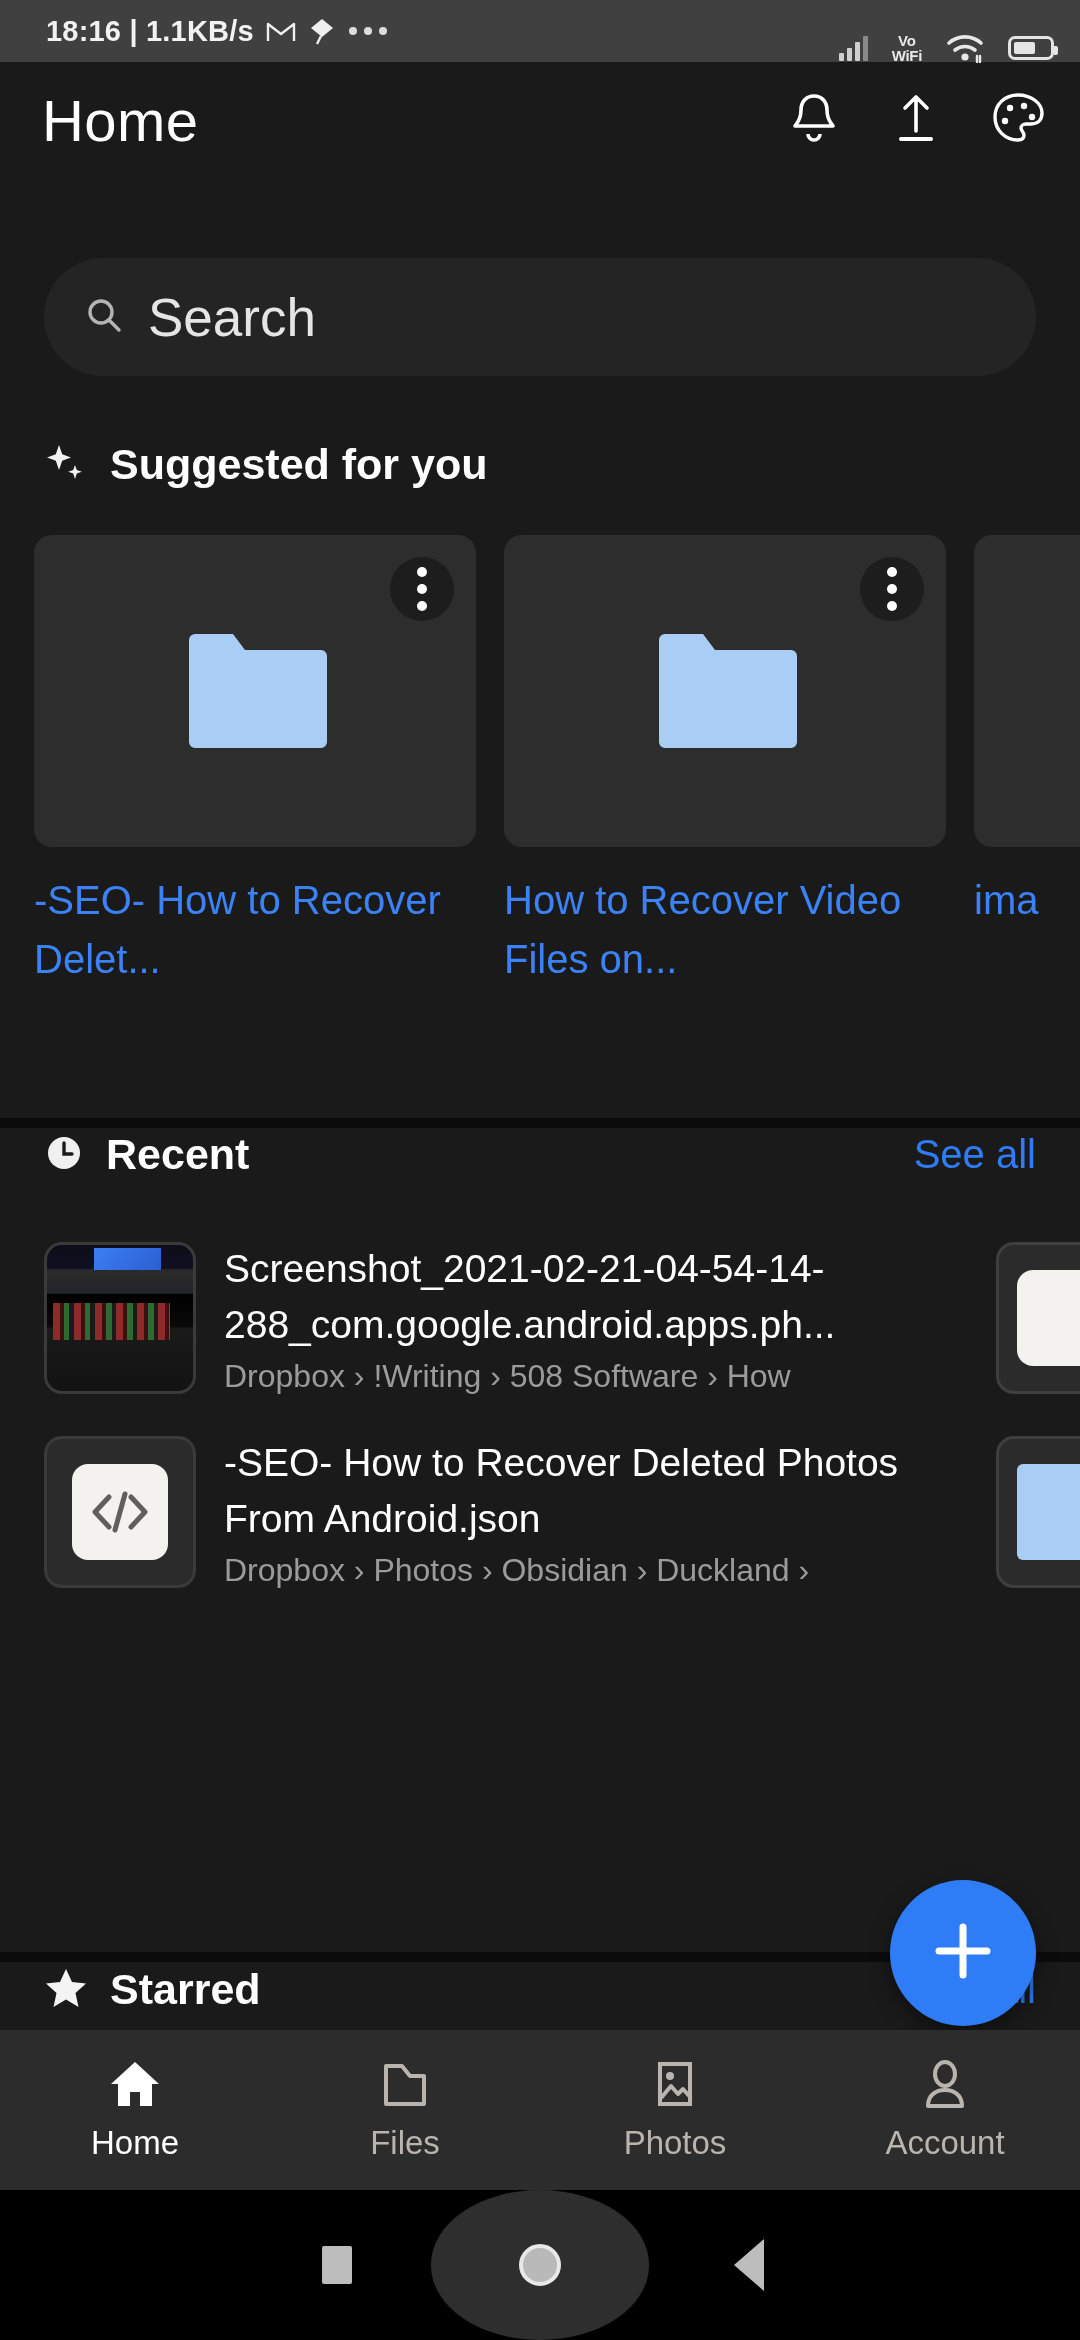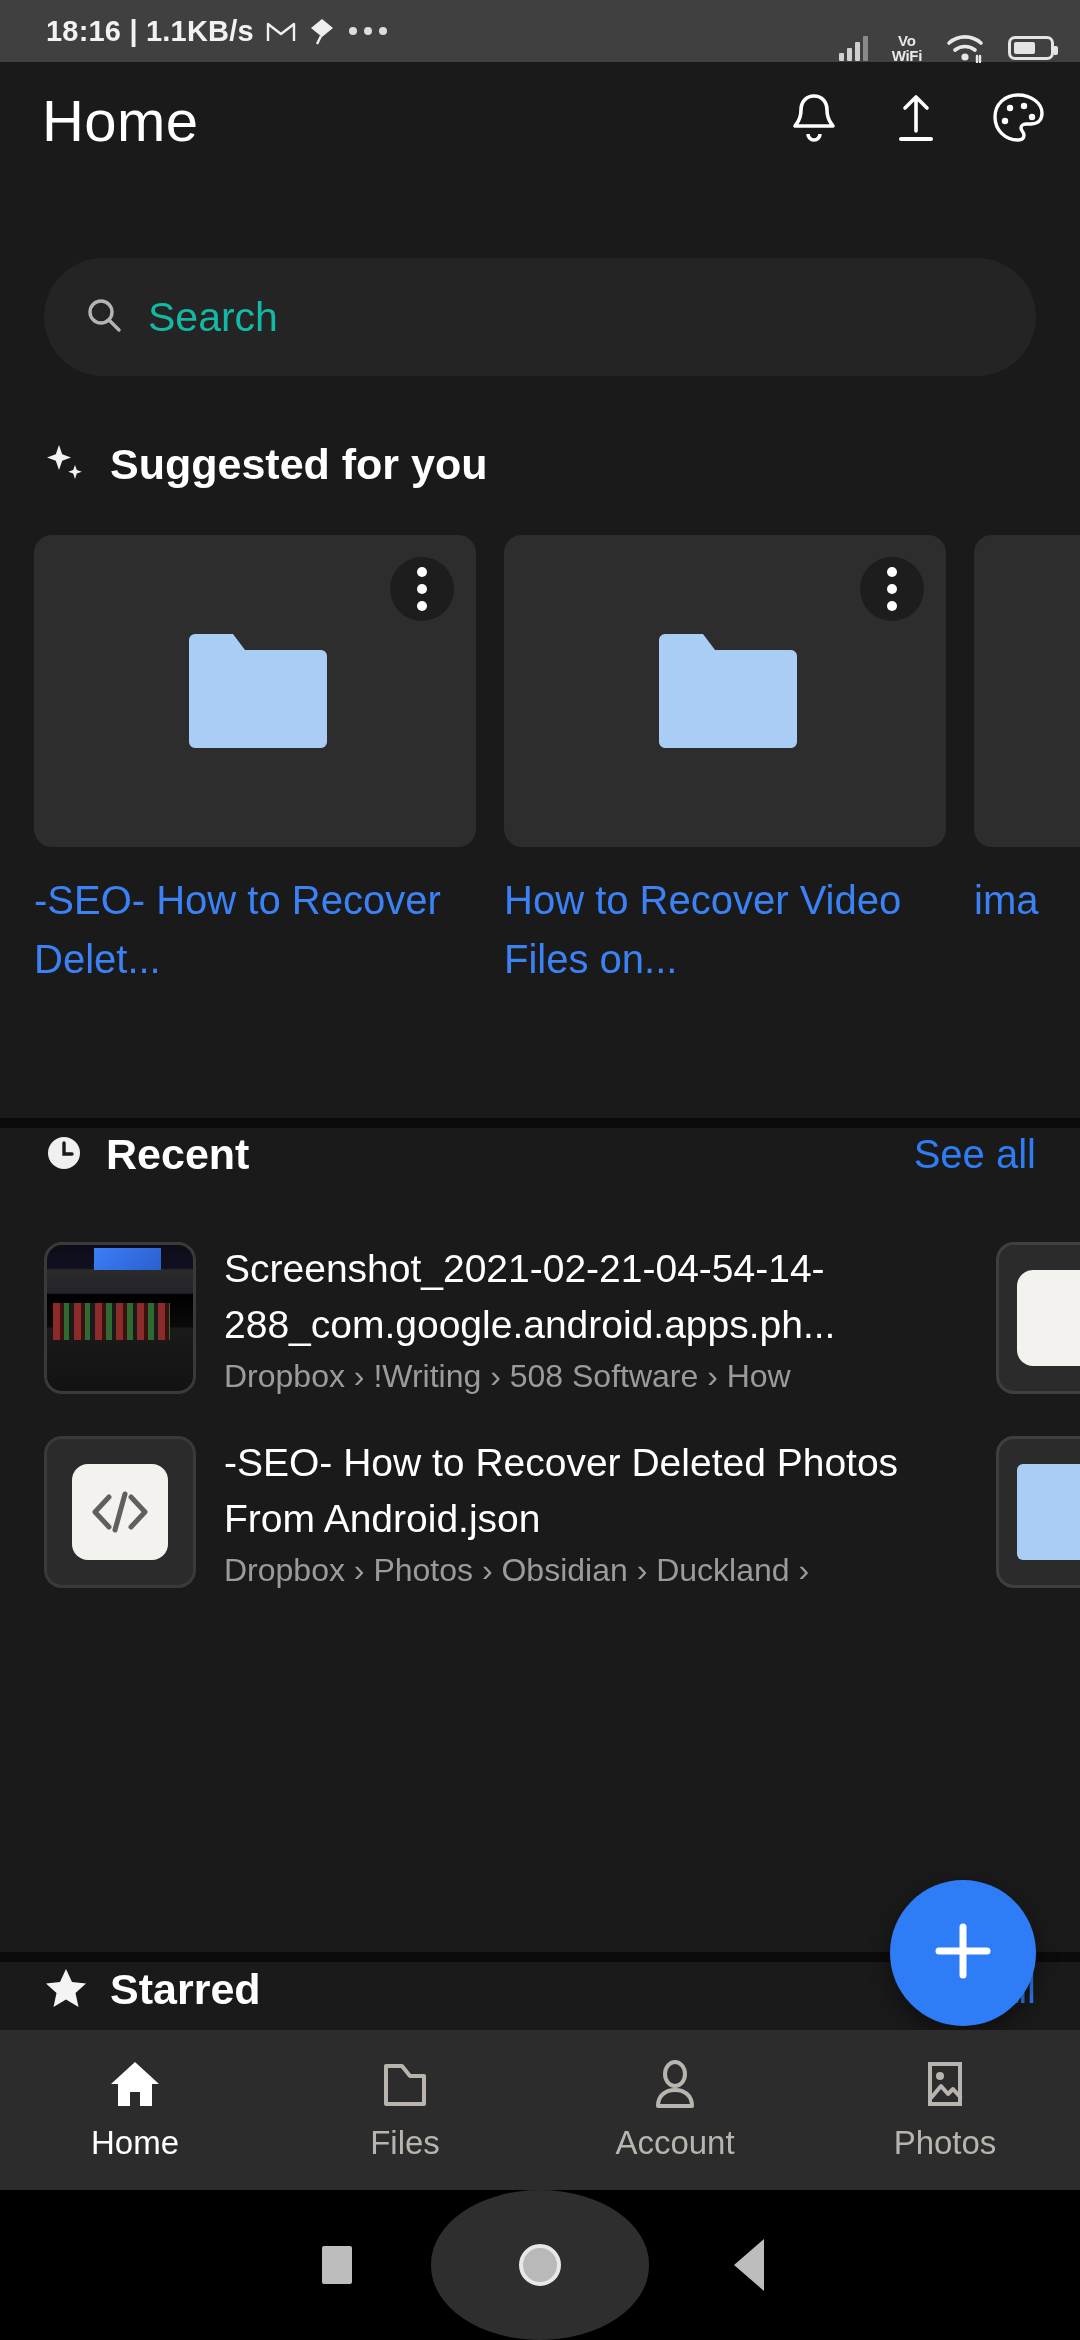--- a/index.html
+++ b/index.html
@@ -64,21 +64,21 @@
   .app-title { color:#fff; font-size:58px; font-weight:400; letter-spacing:0.4px; }
   .appbar-actions { display:flex; align-items:center; gap:46px; }
   .appbar-actions .act { width:56px; height:56px; display:flex; align-items:center; justify-content:center; }
 
   
   .searchwrap { position:absolute; top:258px; left:0; width:1080px; padding:0 44px; }
   .searchbar {
     height:118px; background:#242424; border-radius:60px;
     display:flex; align-items:center; gap:24px; padding:0 40px;
   }
-  .search-ph { color:#14b8a6; font-size:41px; }
+  .search-ph { color:#e5e5e5; font-size:53px; }
 
   
   .sec-suggested { position:absolute; top:440px; left:0; width:1080px; }
   .sec-head {
     display:flex; align-items:center; justify-content:space-between;
     padding:0 44px;
   }
   .sec-head-left { display:flex; align-items:center; gap:22px; }
   .sec-title { color:#fff; font-size:43px; font-weight:bold; }
   .see-all { color:#2f7df6; font-size:40px; }
@@ -452,36 +452,36 @@
       <span>
         <svg width="54" height="52" viewBox="0 0 54 52">
           <path d="M8 8h16l8 10h14v28H8z" fill="none" stroke="#b9b5ae" stroke-width="4" stroke-linejoin="round"></path>
         </svg>
       </span>
       <span class="navlabel">Files</span>
     </div>
     <div class="navitem">
       <span>
         <svg width="54" height="52" viewBox="0 0 54 52">
-          <ellipse cx="27" cy="16" rx="10" ry="12" fill="none" stroke="#b9b5ae" stroke-width="4"></ellipse>
-          <path d="M10 48c0-11 8-16 17-16s17 5 17 16z" fill="none" stroke="#b9b5ae" stroke-width="4" stroke-linejoin="round"></path>
-        </svg>
-      </span>
-      <span class="navlabel">Account</span>
-    </div>
-    <div class="navitem">
-      <span>
-        <svg width="54" height="52" viewBox="0 0 54 52">
           <rect x="12" y="6" width="30" height="40" fill="none" stroke="#b9b5ae" stroke-width="4"></rect>
           <circle cx="22" cy="18" r="4" fill="#b9b5ae"></circle>
           <path d="M13 40l10-12 7 8 5-5 8 9" fill="none" stroke="#b9b5ae" stroke-width="4" stroke-linejoin="round"></path>
         </svg>
       </span>
       <span class="navlabel">Photos</span>
     </div>
+    <div class="navitem">
+      <span>
+        <svg width="54" height="52" viewBox="0 0 54 52">
+          <ellipse cx="27" cy="16" rx="10" ry="12" fill="none" stroke="#b9b5ae" stroke-width="4"></ellipse>
+          <path d="M10 48c0-11 8-16 17-16s17 5 17 16z" fill="none" stroke="#b9b5ae" stroke-width="4" stroke-linejoin="round"></path>
+        </svg>
+      </span>
+      <span class="navlabel">Account</span>
+    </div>
   </div>
 
   <div class="sysnav">
     <div class="sys-recents"></div>
     <div class="sys-pill">
       <div class="sys-home"></div>
     </div>
     <div class="sys-back"></div>
   </div>
 

